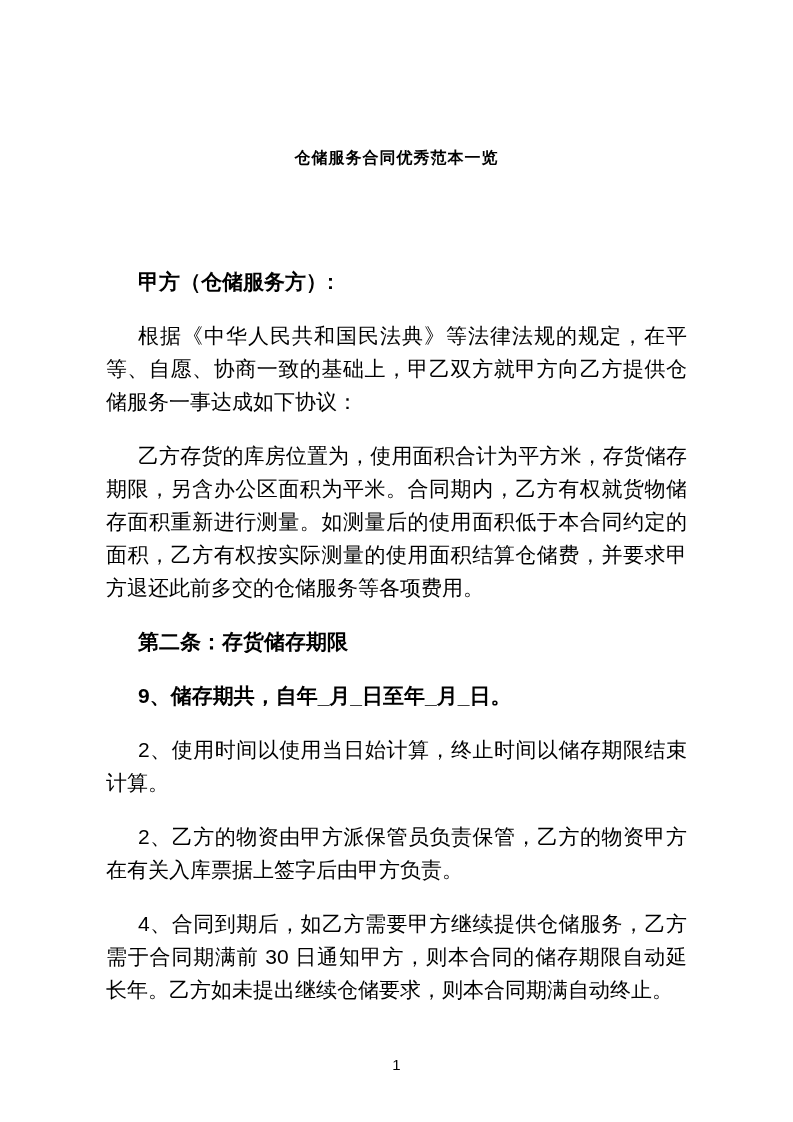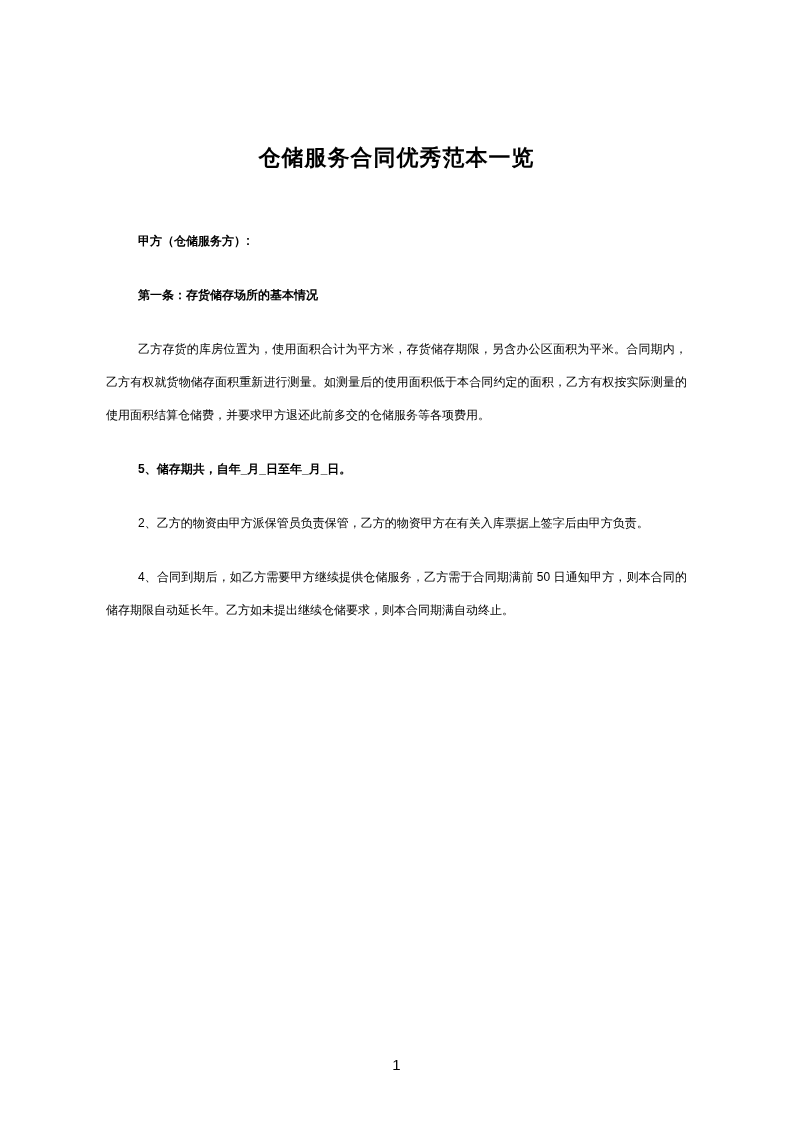--- a/index.html
+++ b/index.html
@@ -12,28 +12,28 @@
     width: 793px;
     height: 1122px;
     margin: 0 auto;
     background: #ffffff;
     color: #000000;
     padding: 143px 106px 0 106px;
     overflow: hidden;
   }
   .doc-title {
     text-align: center;
-    font-size: 22px;
+    font-size: 16px;
     font-weight: bold;
     line-height: 30px;
-    margin-bottom: 52px;
+    margin-bottom: 92px;
     letter-spacing: 1px;
   }
   .para {
-    font-size: 12px;
+    font-size: 21px;
     line-height: 33px;
     text-align: justify;
     text-indent: 32px;
     margin-bottom: 21px;
     word-break: break-all;
   }
   .para.bold {
     font-weight: bold;
   }
   .page-number {
@@ -50,28 +50,30 @@
 </head>
 <body>
 
 <div class="page">
 
   <h1 class="doc-title">仓储服务合同优秀范本一览</h1>
 
   <p class="para bold">甲方（仓储服务方）:</p>
 
 
+  <p class="para">根据《中华人民共和国民法典》等法律法规的规定，在平等、自愿、协商一致的基础上，甲乙双方就甲方向乙方提供仓储服务一事达成如下协议：</p>
 
-  <p class="para bold">第一条：存货储存场所的基本情况</p>
 
   <p class="para">乙方存货的库房位置为，使用面积合计为平方米，存货储存期限，另含办公区面积为平米。合同期内，乙方有权就货物储存面积重新进行测量。如测量后的使用面积低于本合同约定的面积，乙方有权按实际测量的使用面积结算仓储费，并要求甲方退还此前多交的仓储服务等各项费用。</p>
 
+  <p class="para bold">第二条：存货储存期限</p>
 
-  <p class="para bold">5、储存期共，自年_月_日至年_月_日。</p>
+  <p class="para bold">9、储存期共，自年_月_日至年_月_日。</p>
 
+  <p class="para">2、使用时间以使用当日始计算，终止时间以储存期限结束计算。</p>
 
   <p class="para">2、乙方的物资由甲方派保管员负责保管，乙方的物资甲方在有关入库票据上签字后由甲方负责。</p>
 
-  <p class="para">4、合同到期后，如乙方需要甲方继续提供仓储服务，乙方需于合同期满前 50 日通知甲方，则本合同的储存期限自动延长年。乙方如未提出继续仓储要求，则本合同期满自动终止。</p>
+  <p class="para">4、合同到期后，如乙方需要甲方继续提供仓储服务，乙方需于合同期满前 30 日通知甲方，则本合同的储存期限自动延长年。乙方如未提出继续仓储要求，则本合同期满自动终止。</p>
 
   <div class="page-number">1</div>
 
 </div>
 
 </body></html>

